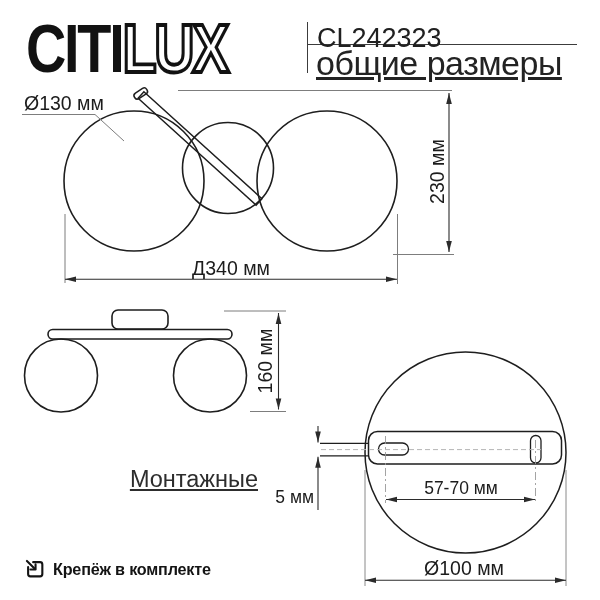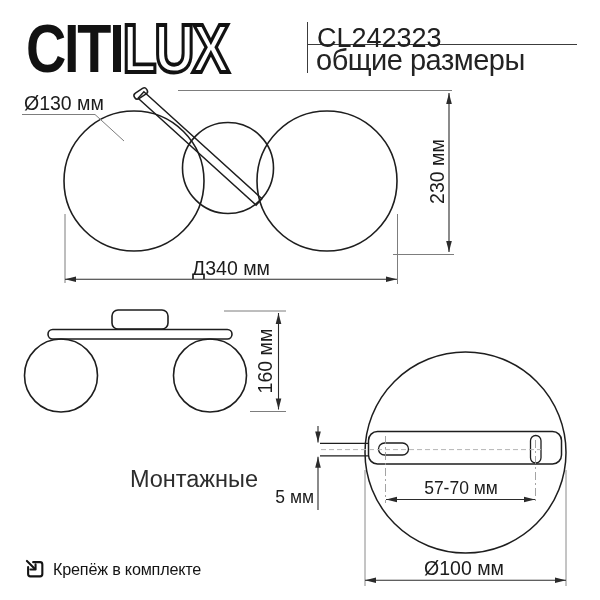--- a/index.html
+++ b/index.html
@@ -11,28 +11,28 @@
   
   .logo{
     left:26px;top:14px;font-weight:700;font-size:62px;line-height:1;
     letter-spacing:-2.5px;white-space:nowrap;color:#121212;
     transform:scale(0.9,1.12);transform-origin:0 0;
   }
   .logo-outline{color:#ffffff;-webkit-text-stroke:3.4px #121212;}
   .head-vline{left:307px;top:22px;width:1.4px;height:51px;background:#3c3c3c;}
   .head-hline{left:308px;top:43.6px;width:269px;height:1.3px;background:#3c3c3c;}
   .product-code{left:317px;top:23px;font-size:27px;color:#202020;letter-spacing:0;}
-  .subtitle{left:316px;top:44px;font-size:29px;color:#232323;letter-spacing:-0.5px;}
+  .subtitle{left:316px;top:44px;font-size:34px;color:#232323;letter-spacing:-0.5px;text-decoration:underline;}
   
   .mount-caption{
     left:60px;top:466px;width:198px;text-align:right;
-    font-size:23.5px;line-height:26.5px;color:#2d2d2d;
+    font-size:23.5px;line-height:26.5px;color:#2d2d2d;text-decoration:underline;
   }
   .footer{left:24px;top:557px;height:24px;display:flex;align-items:center;gap:7px;}
-  .footer-text{font-size:16.2px;font-weight:400;color:#141414;letter-spacing:-0.2px;}
+  .footer-text{font-size:16.2px;font-weight:700;color:#141414;letter-spacing:-0.2px;}
   .drawing-svg{left:0;top:0;}
   svg text{font-family:"Liberation Sans", sans-serif;fill:#1c1c1c;}
 </style>
 </head>
 <body>
 
 <div class="abs logo"><span class="logo-solid">CITI</span><span class="logo-outline">LUX</span></div>
 <div class="abs head-vline"></div>
 <div class="abs head-hline"></div>
 <div class="abs product-code">CL242323</div>

